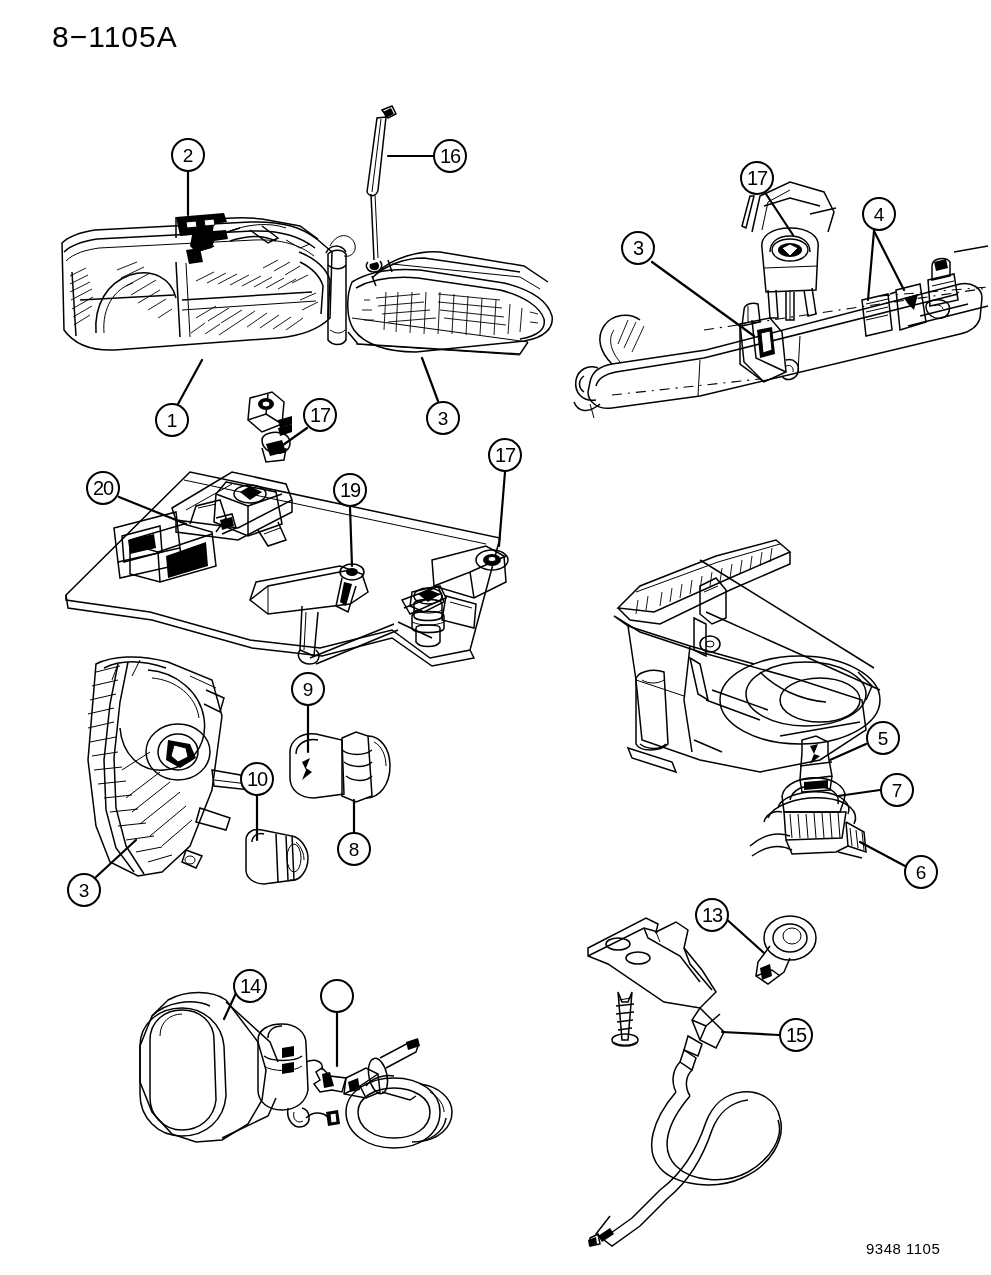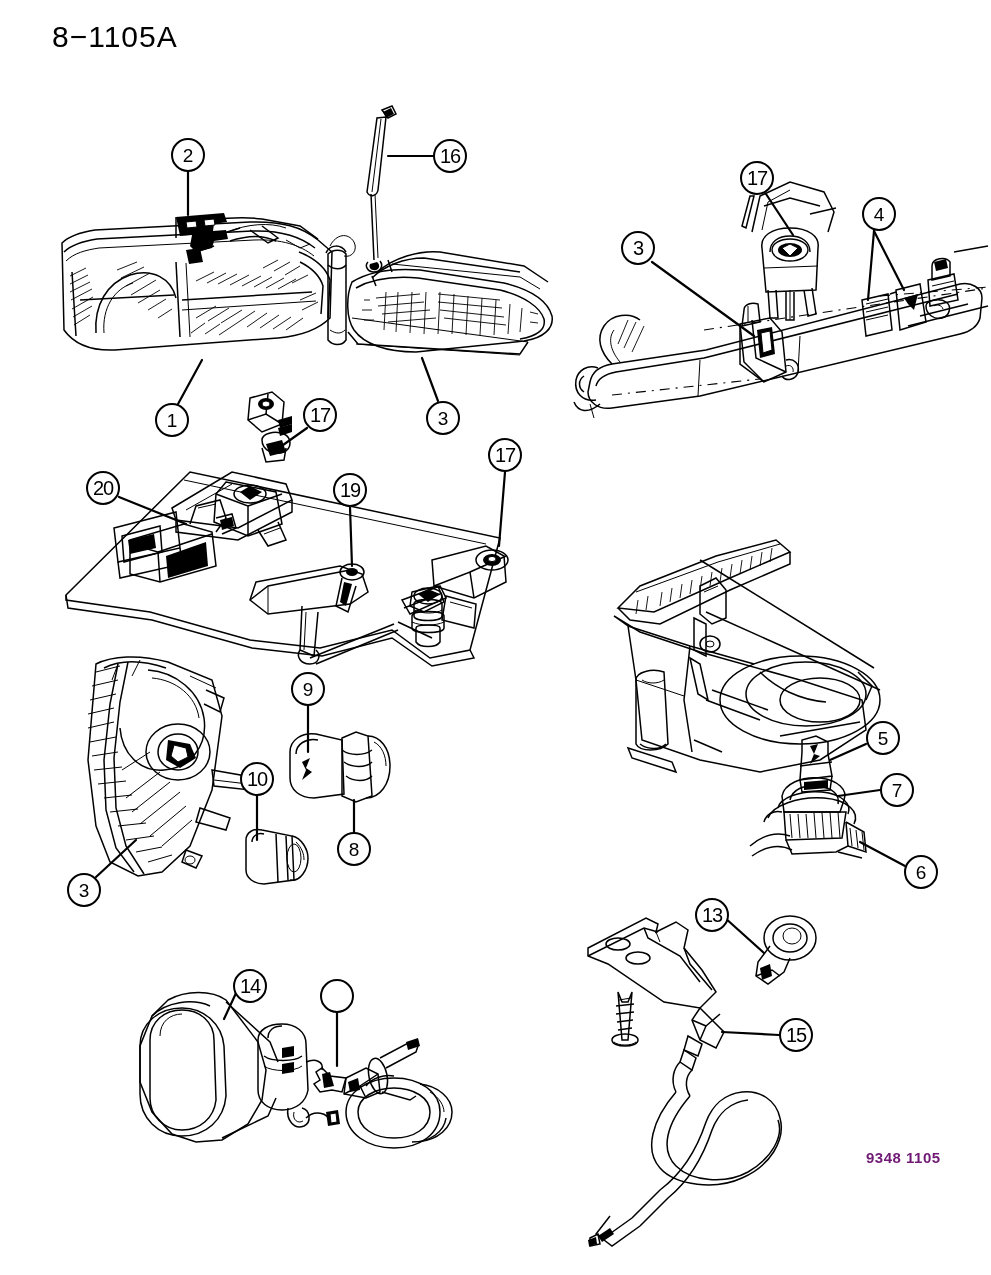--- a/index.html
+++ b/index.html
@@ -9,23 +9,23 @@
 
   #sheet{position:absolute;left:0;top:0;width:991px;height:1275px;background:#fff;}
 
   .diagram-title{
     position:absolute;left:52px;top:20px;
     font-family:"Liberation Sans",sans-serif;
     font-size:30px;font-weight:400;letter-spacing:1px;color:#000;
     white-space:nowrap;
   }
   .sheet-code{
-    position:absolute;left:866px;top:1149px;
+    position:absolute;left:866px;top:1240px;
     font-family:"Liberation Sans",sans-serif;
-    font-size:15px;font-weight:700;letter-spacing:0.5px;color:#701a75;
+    font-size:15px;font-weight:400;letter-spacing:0.5px;color:#000000;
     white-space:nowrap;
   }
 
   
   .callout{
     position:absolute;width:34px;height:34px;border:2.4px solid #000;
     border-radius:50%;background:#fff;box-sizing:border-box;
     display:flex;align-items:center;justify-content:center;
     font-family:"Liberation Sans",sans-serif;font-size:19px;font-weight:400;
     line-height:1;color:#000;z-index:40;

